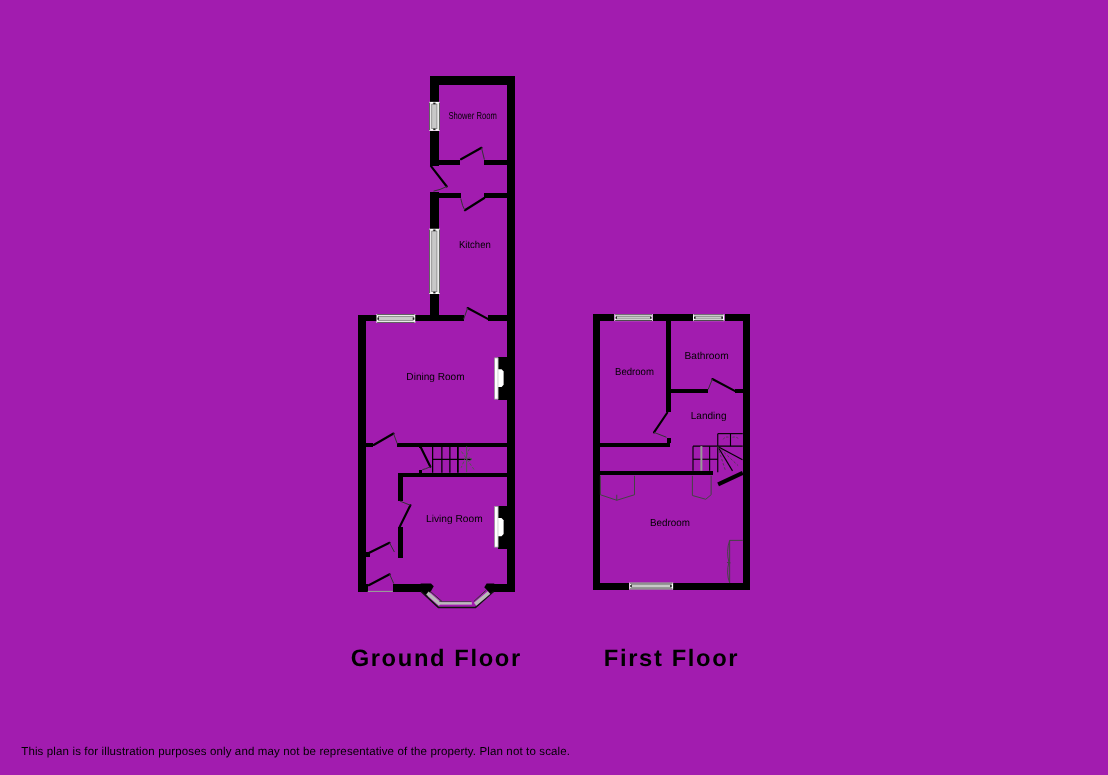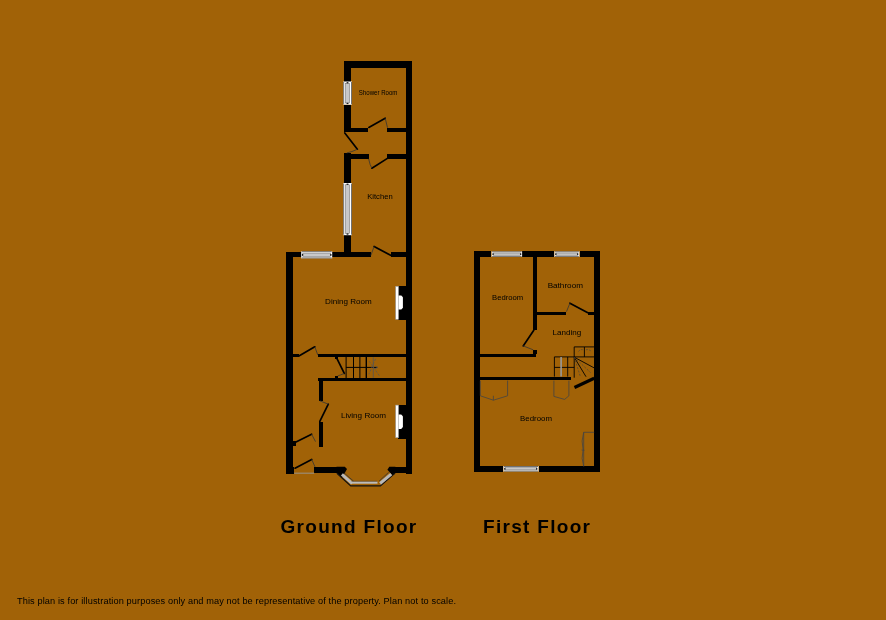--- a/index.html
+++ b/index.html
@@ -1,16 +1,16 @@
 <!DOCTYPE html>
 <html><head>
 <meta charset="utf-8">
 <style>
   html,body{margin:0;padding:0;background:#fff;}
-  .page{position:relative;width:886px;height:620px;background:#a16207;overflow:hidden;
+  .page{position:relative;width:886px;height:620px;background:#a21caf;overflow:hidden;
         font-family:"Liberation Sans", sans-serif;}
   svg{position:absolute;left:0;top:0;}
   .lbl{fill:#000;font-family:"Liberation Sans", sans-serif;font-size:8.1px;}
   .big{fill:#000;font-family:"Liberation Sans", sans-serif;font-size:19px;font-weight:bold;letter-spacing:1.3px;}
   .small{fill:#000;font-family:"Liberation Sans", sans-serif;font-size:9.2px;}
 </style>
 </head>
 <body>
 <div class="page">
 <svg width="886" height="620" viewBox="0 0 886 620">

